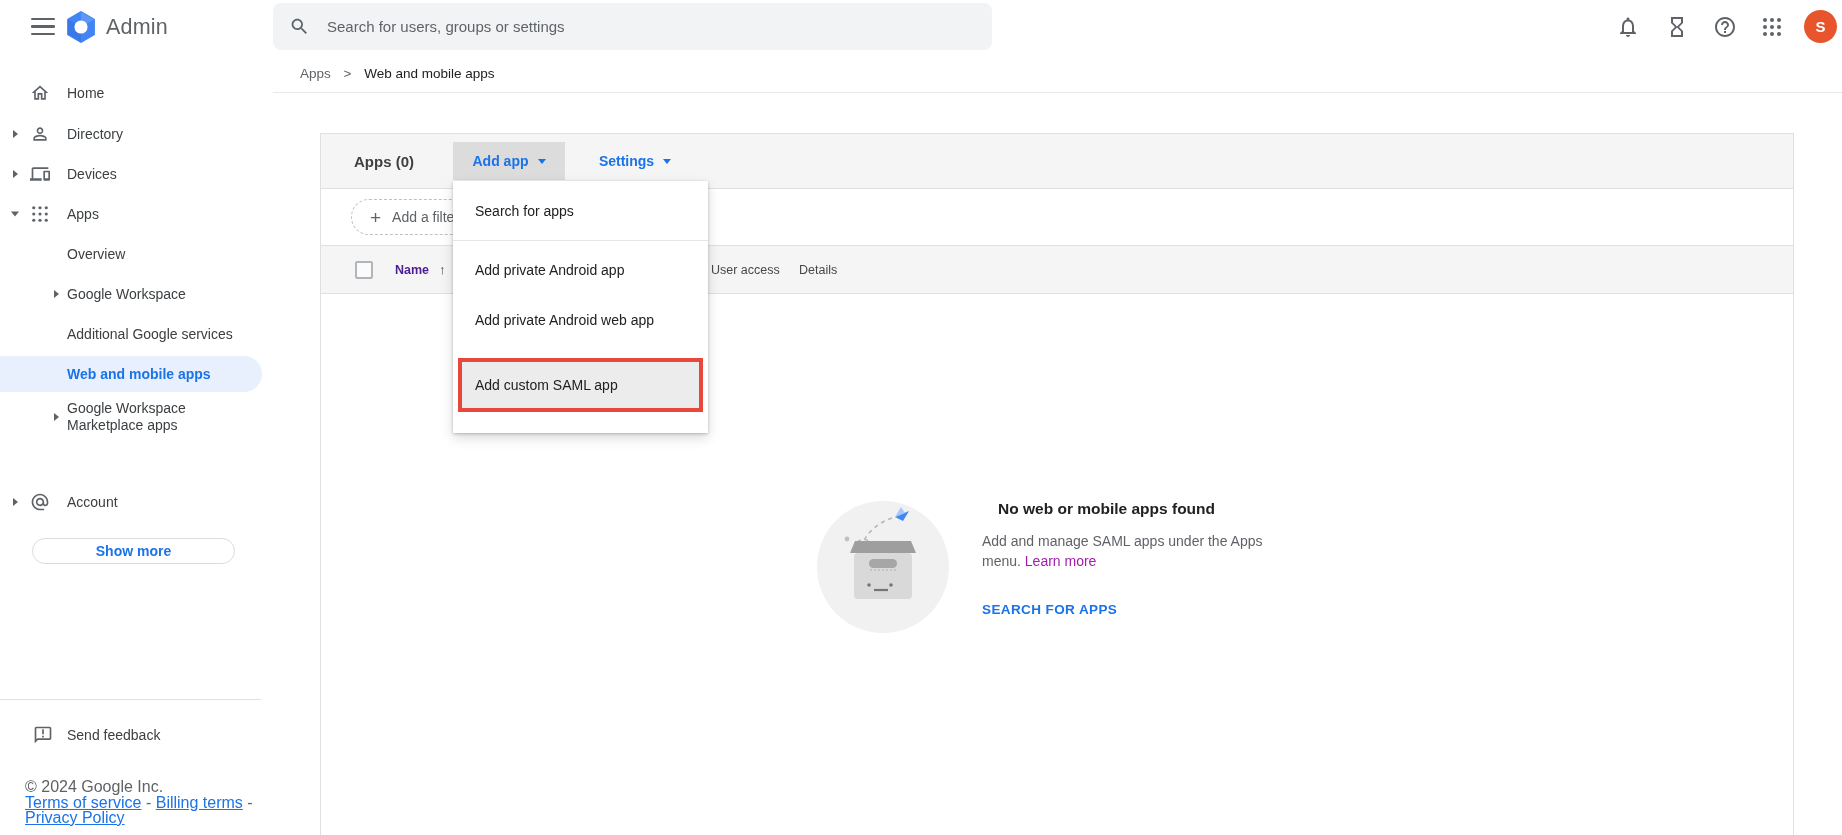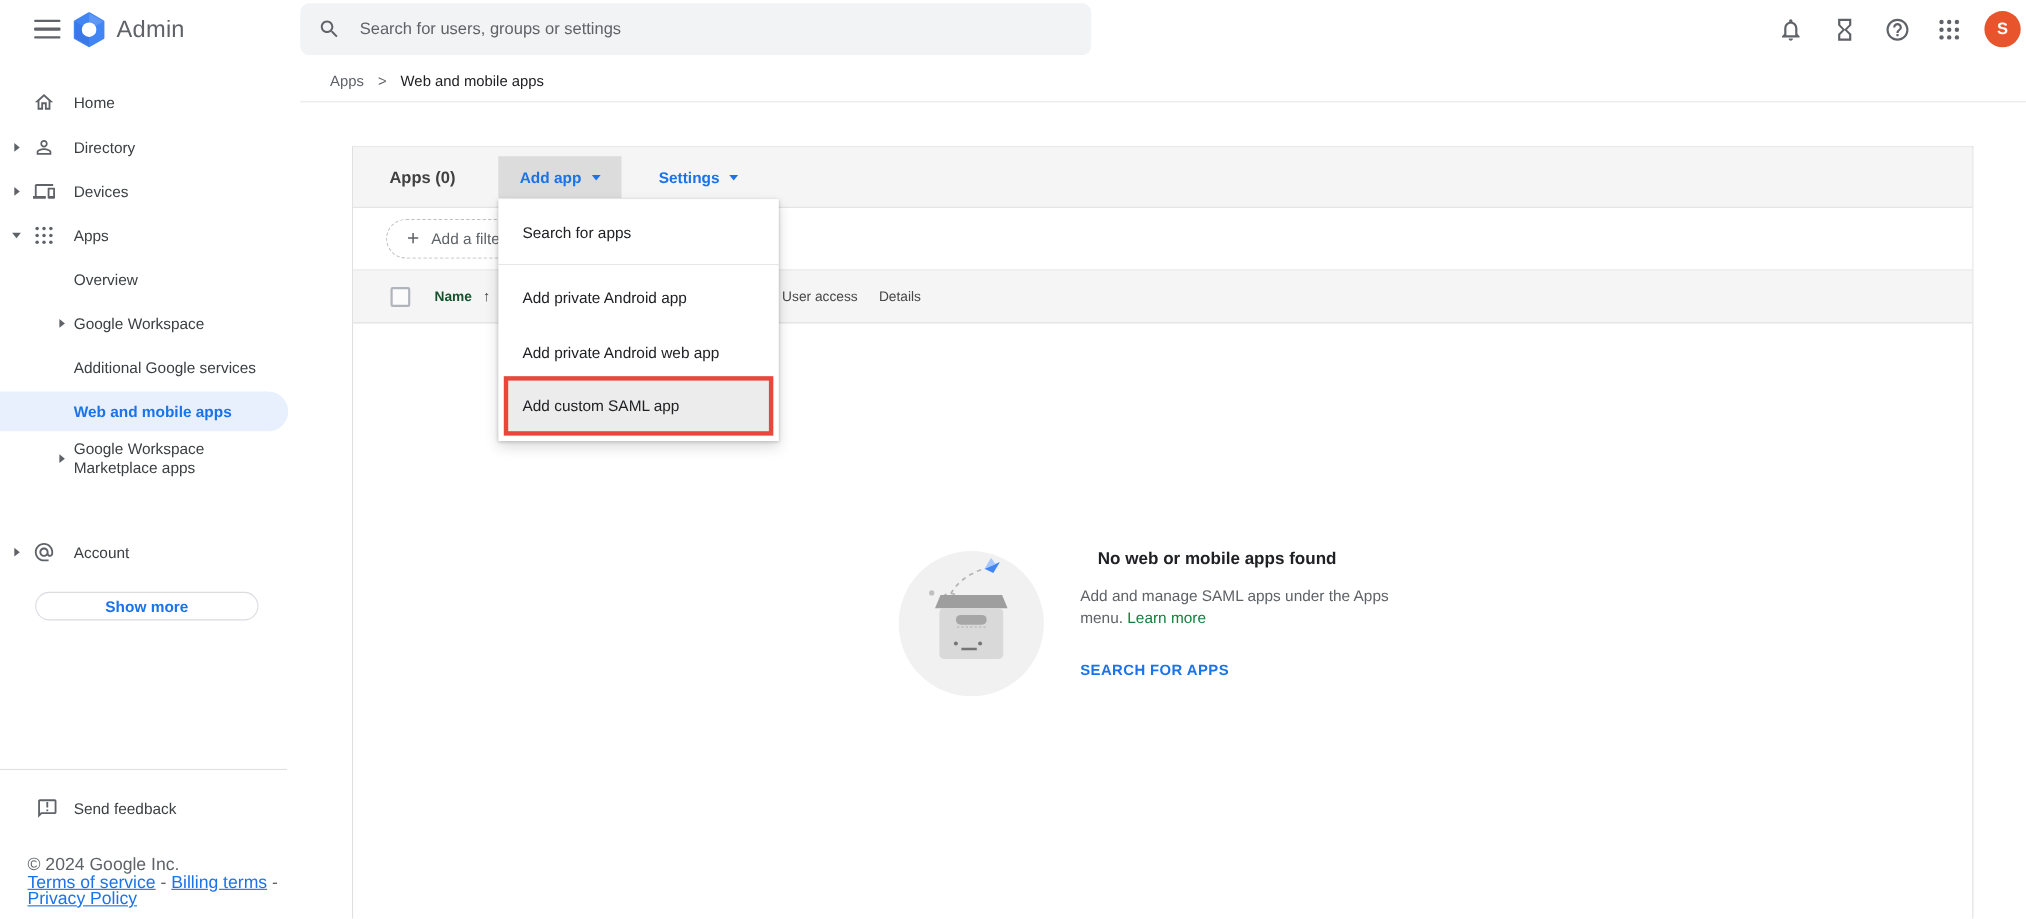--- a/index.html
+++ b/index.html
@@ -83,45 +83,45 @@
                  border:1px dashed #bdc1c6; border-radius:18px; padding:0 18px;
                  display:flex; align-items:center; gap:11px; color:#5f6368; cursor:pointer; }
   #filter-pill .plus { font-size:19px; line-height:19px; }
   #filter-pill .flabel { font-size:14px; }
 
   #table-header { position:absolute; left:0; top:112px; width:100%; height:48px;
                   background:#f5f5f5; border-bottom:1px solid #e0e0e0; }
   #row-checkbox { position:absolute; left:34px; top:15px; width:18px; height:18px;
                   border:2px solid #b0b5bb; border-radius:2px; background:#fbfbfb; cursor:pointer; }
   .th { position:absolute; top:0; height:48px; line-height:48px; font-size:12.5px; color:#474747; font-weight:bold; }
-  #th-name { left:74px; color:#14532d; }
+  #th-name { left:74px; color:#4c1d95; }
   #sort-arrow { position:absolute; left:118px; top:0; height:48px; line-height:48px;
                 font-size:13px; color:#3c4043; font-weight:bold; cursor:pointer; }
   #th-user-access { left:390px; font-weight:normal; }
   #th-details { left:478px; font-weight:normal; }
 
   
   #empty-illustration { position:absolute; left:817px; top:501px; width:132px; height:132px; }
   #empty-title { position:absolute; left:982px; top:500px; font-size:15.5px; font-weight:bold; color:#202124;margin-left:16px; }
   #empty-desc { position:absolute; left:982px; top:531px; width:292px; font-size:14px;
                 color:#5f6368; line-height:20px; }
-  #empty-desc a { color:#15803d; text-decoration:none; cursor:pointer; }
+  #empty-desc a { color:#a21caf; text-decoration:none; cursor:pointer; }
   #empty-cta { position:absolute; left:982px; top:602px; font-size:13.5px; font-weight:bold;
                color:#1a73e8; letter-spacing:.4px; cursor:pointer; }
 
   
   #add-app-menu { position:absolute; left:453px; top:181px; width:255px; background:#fff;
                   box-shadow:0 1px 3px rgba(0,0,0,.22), 0 5px 12px rgba(0,0,0,.14);
                   z-index:50; padding-bottom:5px; }
   .menu-item { display:flex; align-items:center; padding-left:22px; font-size:14px;
                color:#202124; cursor:pointer; }
   #menu-item-0 { height:60px; border-bottom:1px solid #e6e6e6; }
   #menu-item-1 { height:57px; }
   #menu-item-2 { height:44px; }
-  #menu-item-3 { height:54px; margin:0 5px; border:4px solid #e8473c; background:#ececec; padding-left:13px; }
+  #menu-item-3 { height:54px; margin:16px 5px; border:4px solid #e8473c; background:#ececec; padding-left:13px; }
 </style>
 </head>
 <body>
 
 <div id="topbar">
   <div id="hamburger">
       <span></span>
       <span></span>
       <span></span>
     </div>

